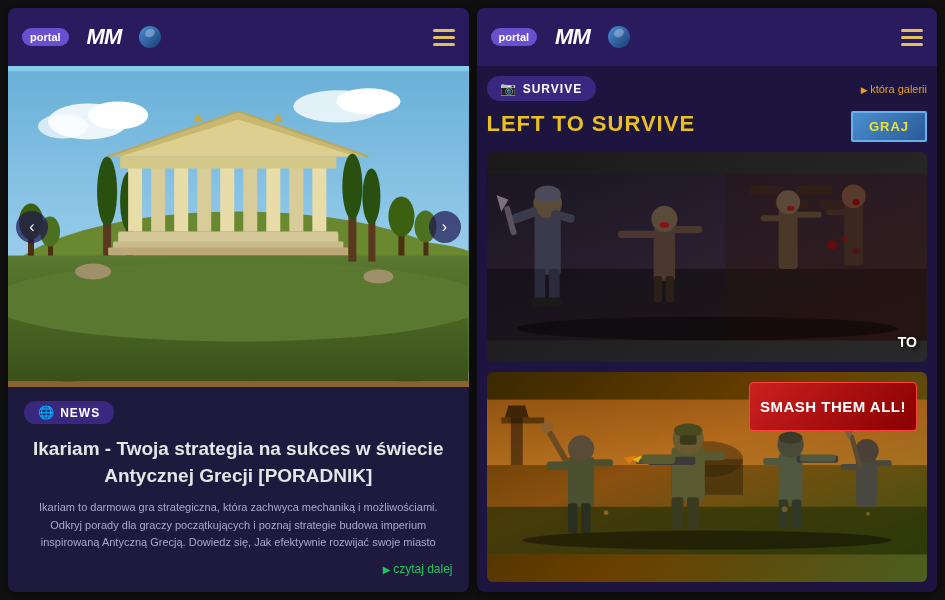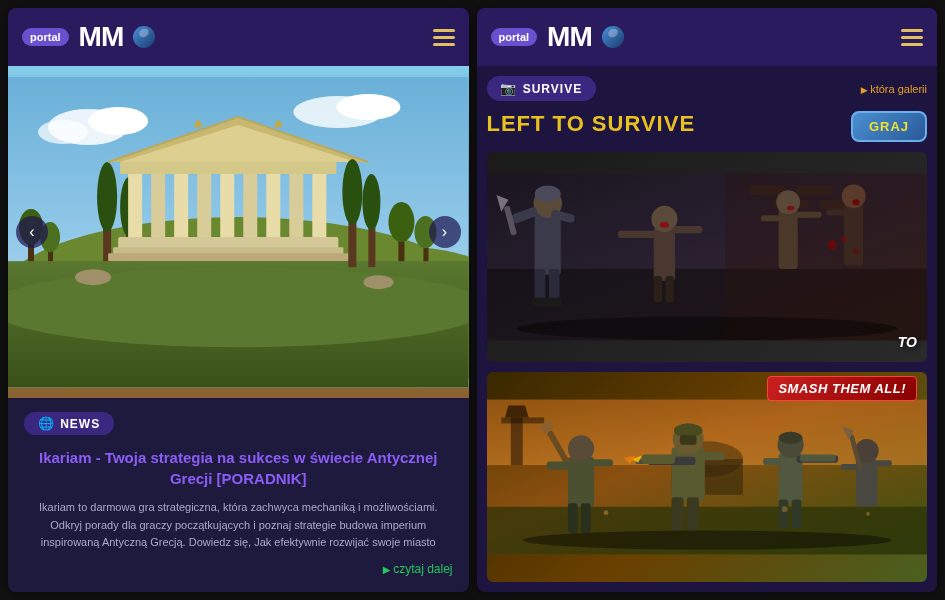--- a/index.html
+++ b/index.html
@@ -41,38 +41,39 @@
       display: flex;
       align-items: center;
       justify-content: space-between;
       height: 58px;
       flex-shrink: 0;
     }
 
     .logo-wrapper {
       display: flex;
       align-items: center;
-      gap: 8px;
+      gap: 16px;
     }
 
     .logo-portal {
       background: #6a4fcf;
       border-radius: 12px;
       padding: 3px 8px;
       color: white;
       font-size: 11px;
       font-weight: bold;
       margin-right: 2px;
     }
 
     .logo-mmo {
-      font-size: 28px;
+      font-size: 22px;
       font-weight: 900;
       color: white;
       letter-spacing: -1px;
+      font-style: italic;
     }
 
     .logo-ball {
       width: 22px;
       height: 22px;
       background: linear-gradient(135deg, #4a90d9, #1a3a6e);
       border-radius: 50%;
       margin-left: 2px;
       position: relative;
       overflow: hidden;
@@ -166,22 +167,22 @@
     }
     .news-badge-text {
       color: white;
       font-size: 12px;
       font-weight: bold;
       letter-spacing: 1px;
       text-align: right;
     }
 
     .news-title {
-      color: #8b5cf6;
-      font-size: 15px;
+      color: #e5e5e5;
+      font-size: 19px;
       font-weight: bold;
       text-align: center;
       line-height: 1.4;
       margin-bottom: 10px;
     }
 
     .news-body {
       color: #aaa8cc;
       font-size: 11px;
       text-align: center;
@@ -255,38 +256,37 @@
       color: #e8c020;
       font-size: 22px;
       font-weight: 900;
       letter-spacing: 1px;
       text-transform: uppercase;
     }
 
     .play-button {
       background: linear-gradient(135deg, #4a8fcf, #2a5a9a);
       border: 2px solid #6ab0ef;
-      border-radius: 8px;
+      border-radius: 2px;
       padding: 6px 16px;
       color: #f0e030;
       font-size: 13px;
       font-weight: 900;
       letter-spacing: 1px;
       cursor: pointer;
       text-transform: uppercase;
     }
 
     
     .game-image-card {
       border-radius: 6px;
       overflow: hidden;
       flex: 1;
       position: relative;
       min-height: 120px;
-      font-style: italic;
     }
 
     
     .lts-card {
       background: linear-gradient(135deg, #1a1a1a 0%, #2a2a2a 100%);
     }
 
     .lts-scene {
       width: 100%;
       height: 100%;
@@ -301,28 +301,28 @@
 
     .sta-scene {
       width: 100%;
       height: 100%;
       position: absolute;
       inset: 0;
     }
 
     .sta-badge {
       position: absolute;
-      top: 4px;
+      top: 10px;
       right: 10px;
       background: linear-gradient(135deg, #cc2020, #880000);
       border: 1px solid #ff4040;
       border-radius: 4px;
-      padding: 4px 10px;
+      padding: 15px 10px;
       color: white;
-      font-size: 13px;
+      font-size: 15px;
       font-weight: 900;
       letter-spacing: 0.5px;
       z-index: 10;
     }
 
     
     .lts-overlay {
       position: absolute;
       bottom: 10px;
       right: 10px;

